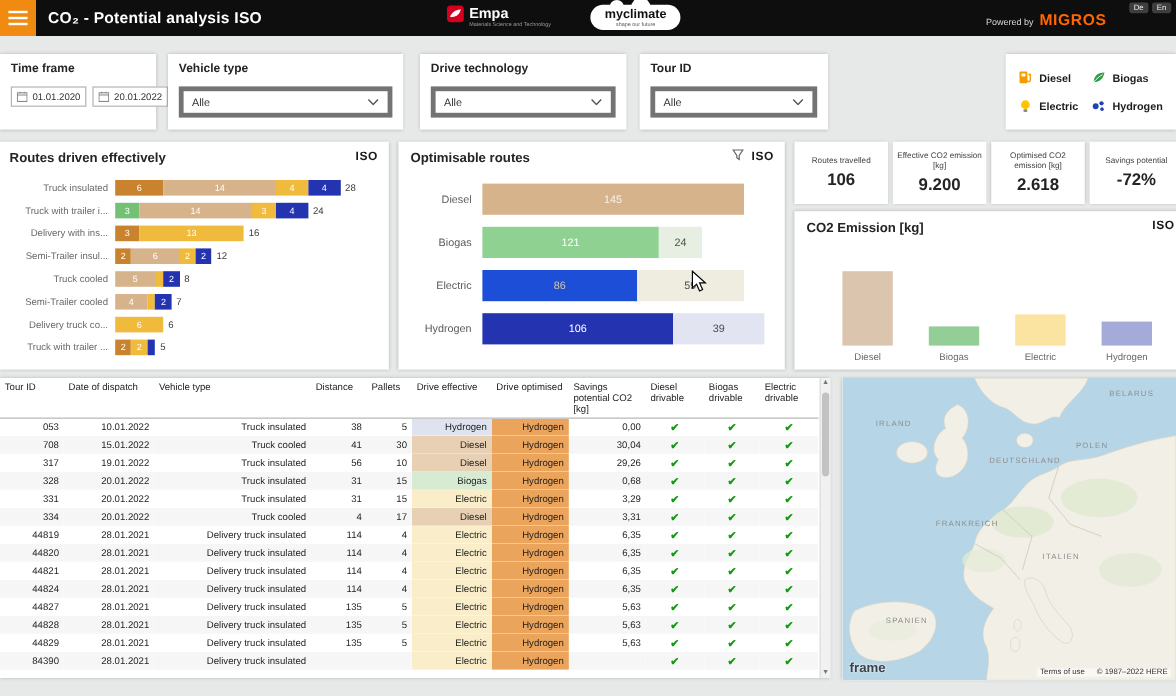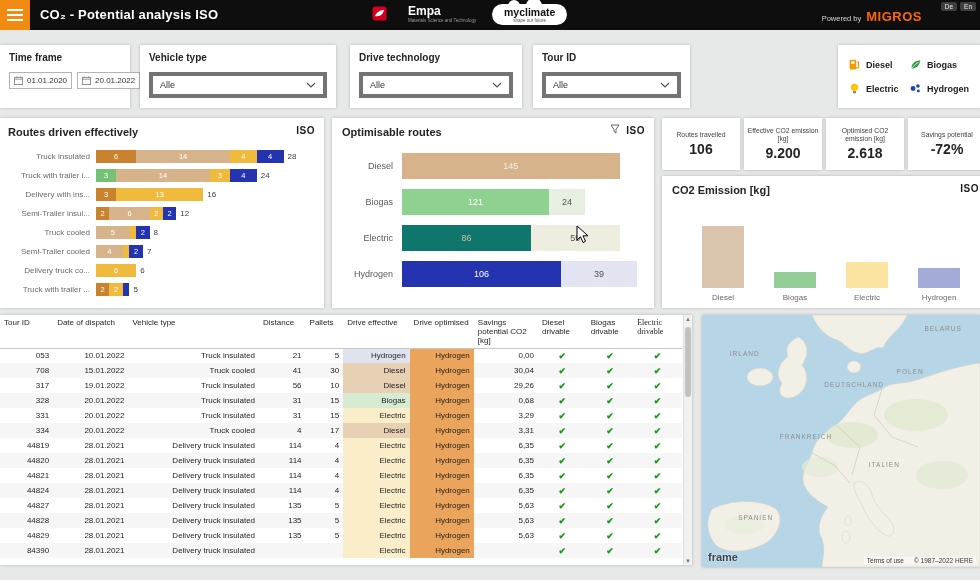--- a/index.html
+++ b/index.html
@@ -5,21 +5,21 @@
   *{box-sizing:border-box;margin:0;padding:0}
   html,body{width:980px;height:580px;overflow:hidden}
   body{font-family:"Liberation Sans",sans-serif;background:#e7e8e8;position:relative;color:#252423;font-size:10px}
   .card{position:absolute;background:#fff;box-shadow:0 0 3px rgba(0,0,0,.22)}
 
   
   .topbar{position:absolute;top:0;left:0;width:100%;height:30px;background:#0e0e0e;z-index:6}
   .logo-sq{position:absolute;left:0;top:0;width:30px;height:30px;background:#f08a10;display:flex;flex-direction:column;justify-content:center;gap:3px;padding:0 7px}
   .logo-sq i{display:block;height:2px;background:#fff}
   .topbar-title{position:absolute;left:40px;top:7px;color:#fff;font-size:13px;font-weight:bold;letter-spacing:.2px}
-  .empa{position:absolute;left:372px;top:4px;display:flex;align-items:flex-end;gap:21px}
+  .empa{position:absolute;left:372px;top:4px;display:flex;align-items:flex-start;gap:4px}
   .empa-name{color:#fff;font-size:12px;font-weight:bold}
   .empa-sub{color:#9a9a9a;font-size:4.5px}
   .myclimate{position:absolute;left:492px;top:4px;background:#fff;border-radius:11px;padding:2px 12px;text-align:center}
   .myclimate:before{content:"";position:absolute;top:-4px;left:16px;width:12px;height:12px;background:#fff;border-radius:50%}
   .myclimate:after{content:"";position:absolute;top:-6px;left:34px;width:16px;height:16px;background:#fff;border-radius:50%}
   .myclimate-name{position:relative;z-index:1;font-size:10.5px;font-weight:bold;color:#101010}
   .myclimate-sub{position:relative;z-index:1;font-size:4.5px;color:#555}
   .powered-wrap{position:absolute;right:58px;top:9px;display:flex;align-items:baseline;gap:5px}
   .powered-label{color:#d8d8d8;font-size:7.5px}
   .brand{color:#ff6600;font-size:13px;font-weight:bold;letter-spacing:.5px}
@@ -321,21 +321,21 @@
       <div class="obar-row">
         <div class="obar-label">Biogas</div>
         <div class="obar-track">
           <div class="obar-main" style="width: 147px; background: rgb(142, 209, 145); color: rgb(255, 255, 255);">121</div>
           <div class="obar-rest" style="width: 36px; background: rgb(231, 239, 226);">24</div>
         </div>
       </div>
       <div class="obar-row">
         <div class="obar-label">Electric</div>
         <div class="obar-track">
-          <div class="obar-main" style="width: 129px; background: #0f766e; color: rgb(207, 197, 164);">86</div>
+          <div class="obar-main" style="width: 129px; background: #1d4ed8; color: rgb(207, 197, 164);">86</div>
           <div class="obar-rest" style="width: 88.5px; background: rgb(239, 236, 224);">59</div>
         </div>
       </div>
       <div class="obar-row">
         <div class="obar-label">Hydrogen</div>
         <div class="obar-track">
           <div class="obar-main" style="width: 159px; background: rgb(36, 51, 176); color: rgb(255, 255, 255);">106</div>
           <div class="obar-rest" style="width: 76px; background: rgb(227, 228, 242);">39</div>
         </div>
       </div>
@@ -391,29 +391,29 @@
           <th style="width: 48px;">Tour ID</th>
           <th style="width: 68px;">Date of dispatch</th>
           <th style="width: 118px;">Vehicle type</th>
           <th style="width: 42px;">Distance</th>
           <th style="width: 34px;">Pallets</th>
           <th style="width: 60px;">Drive effective</th>
           <th style="width: 58px;">Drive optimised</th>
           <th style="width: 58px;">Savings potential CO2 [kg]</th>
           <th style="width: 44px;">Diesel drivable</th>
           <th style="width: 42px;">Biogas drivable</th>
-          <th style="width: 44px; font-family: Liberation Serif, serif;">Electric drivable</th>
+          <th style="width: 44px;">Electric drivable</th>
         </tr>
       </thead>
     <tbody id="table-body">
         <tr>
           <td class="al-r">053</td>
           <td class="al-r">10.01.2022</td>
           <td class="al-r">Truck insulated</td>
-          <td class="al-r">21</td>
+          <td class="al-r">38</td>
           <td class="al-r">5</td>
           <td class="al-r" style="background: rgb(223, 227, 239);">Hydrogen</td>
           <td class="al-r" style="background: rgb(235, 164, 91);">Hydrogen</td>
           <td class="al-r">0,00</td>
           <td class="chk">✔</td>
           <td class="chk">✔</td>
           <td class="chk">✔</td>
         </tr>
         <tr>
           <td class="al-r">708</td>

